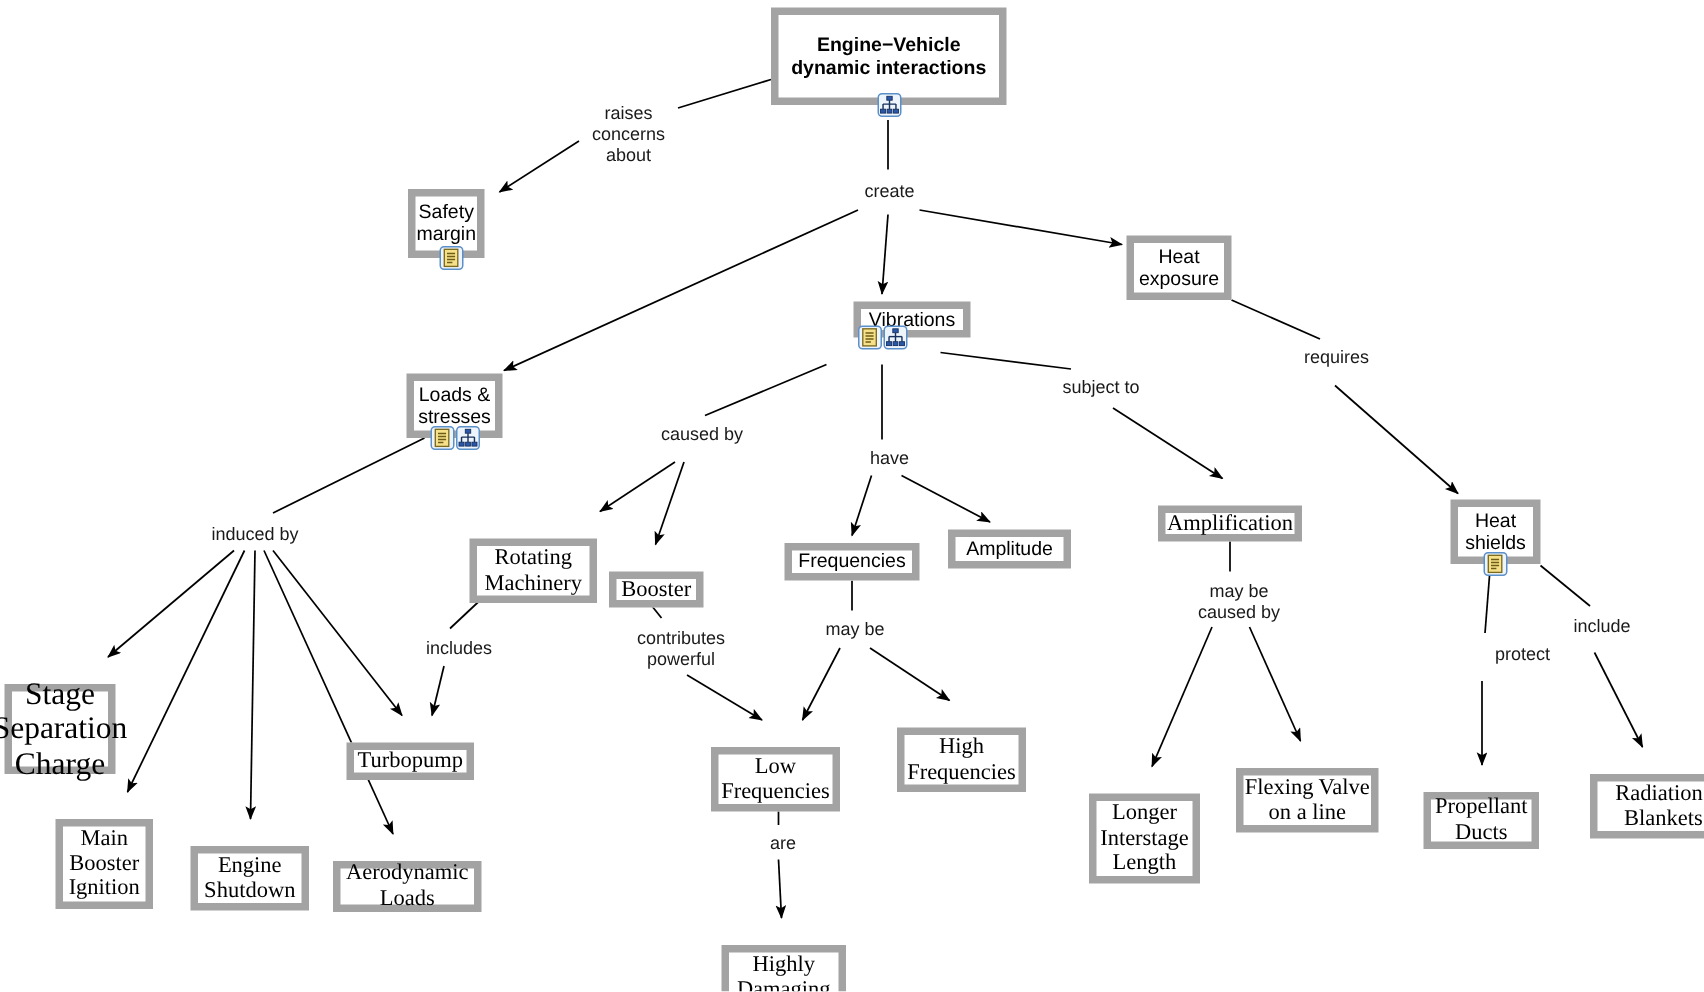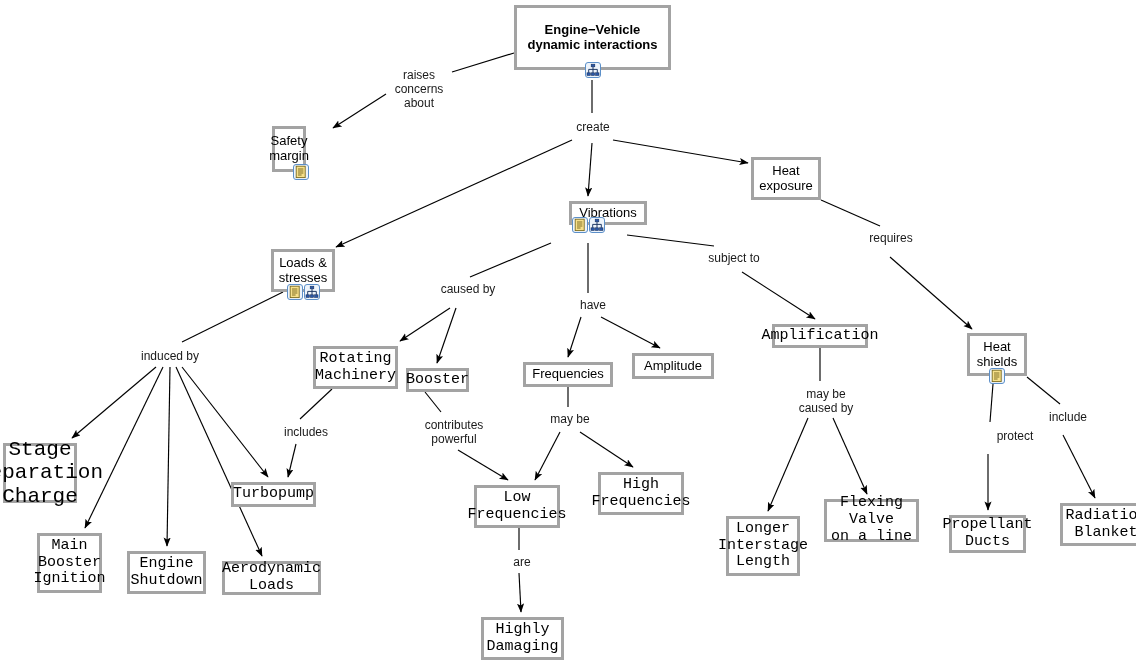--- a/index.html
+++ b/index.html
@@ -10,32 +10,32 @@
     overflow:hidden;
     font-family:"Liberation Sans", sans-serif;
   }
   svg#edges{
     position:absolute;left:0;top:0;width:1136px;height:661px;
     pointer-events:none;
   }
   .node{
     position:absolute;
     box-sizing:border-box;
-    border:3px solid #a3a3a3;
+    border:5px solid #a3a3a3;
     background:#ffffff;
     display:flex;
     align-items:center;
     justify-content:center;
     text-align:center;
     line-height:1.12;
     color:#000000;
     white-space:pre-line;
     padding:1px 0;
   }
-  .serif{font-family:Liberation Mono, monospace;}
+  .serif{font-family:Liberation Serif, serif;margin-top:13px;}
   .sans{font-family:"Liberation Sans", sans-serif;}
   .root{font-weight:bold;}
   .edgelabel{
     position:absolute;
     font-family:"Liberation Sans", sans-serif;
     font-size:12px;
     color:#1a1a1a;
     text-align:center;
     line-height:1.18;
     white-space:pre-line;
@@ -125,21 +125,21 @@
             <g stroke="#17315f" stroke-width="0.95" fill="none">
               <line x1="7" y1="3.8" x2="7" y2="6.4"></line>
               <line x1="2.7" y1="6.4" x2="11.3" y2="6.4"></line>
               <line x1="2.7" y1="6.4" x2="2.7" y2="9.8"></line>
               <line x1="7" y1="6.4" x2="7" y2="9.8"></line>
               <line x1="11.3" y1="6.4" x2="11.3" y2="9.8"></line>
             </g>
           </svg>
         </span>
       </div>
-      <div class="node sans" style="left: 272px; top: 126px; width: 34px; height: 46px; font-size: 13px; text-align: center;"><span>Safety
+      <div class="node sans" style="left: 272px; top: 126px; width: 51px; height: 46px; font-size: 13px; text-align: center;"><span>Safety
 margin</span></div>
       <div class="badges" style="left: 292.5px; top: 164px;">
         <span class="badge">
           <svg viewBox="0 0 14 14">
             <rect x="2.2" y="1.2" width="9" height="11.4" fill="#f7e08a" stroke="#7a6a1e" stroke-width="0.9"></rect>
             <g stroke="#6d5d17" stroke-width="0.85">
               <line x1="4" y1="4" x2="9.4" y2="4"></line>
               <line x1="4" y1="6" x2="9.4" y2="6"></line>
               <line x1="4" y1="8" x2="9.4" y2="8"></line>
               <line x1="4" y1="10" x2="7.6" y2="10"></line>

